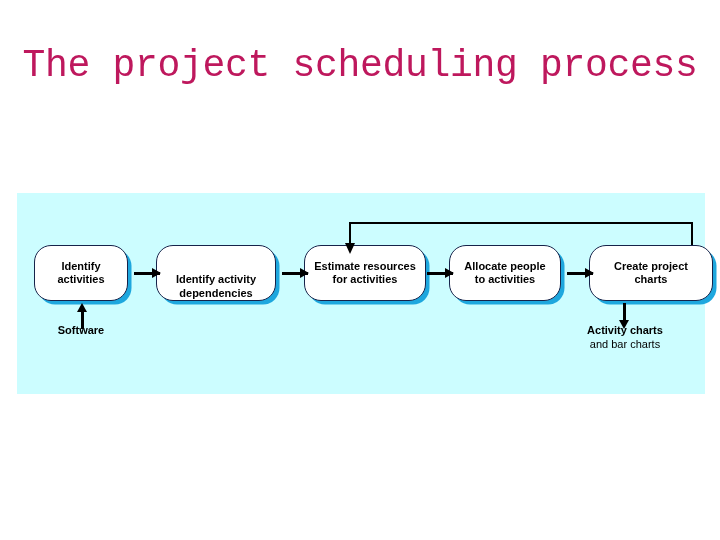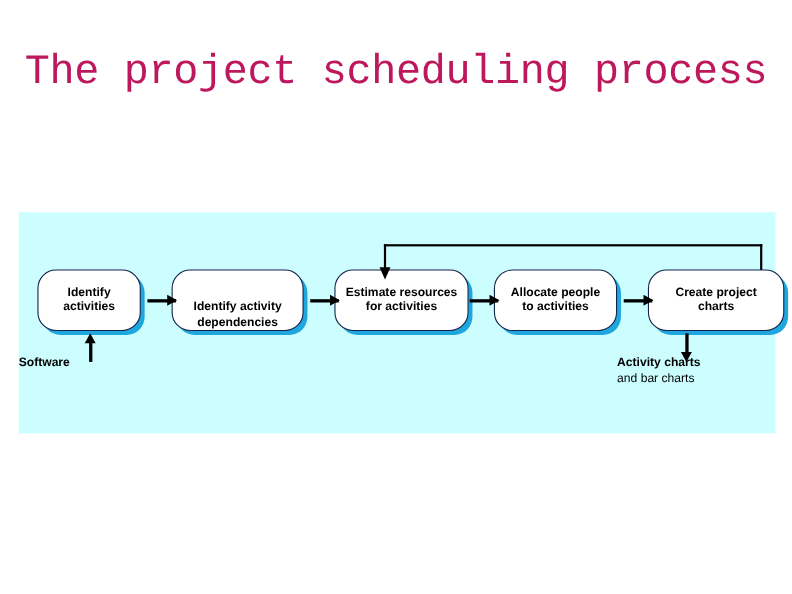--- a/index.html
+++ b/index.html
@@ -132,20 +132,21 @@
     height: 0;
     border-left: 5.5px solid transparent;
     border-right: 5.5px solid transparent;
     border-top: 11px solid #000000;
     z-index: 4;
   }
 
   
   .annotation {
     position: absolute;
+    text-align: center;
     font-family: "Liberation Sans", sans-serif;
     font-size: 11px;
     line-height: 13.5px;
     color: #000000;
     z-index: 3;
     white-space: nowrap;
   }
   .annotation .l1 { display: block; font-weight: 700; }
   .annotation .l2 { display: block; font-weight: 400; }
   .annotation.all-bold .l2 { font-weight: 700; }

